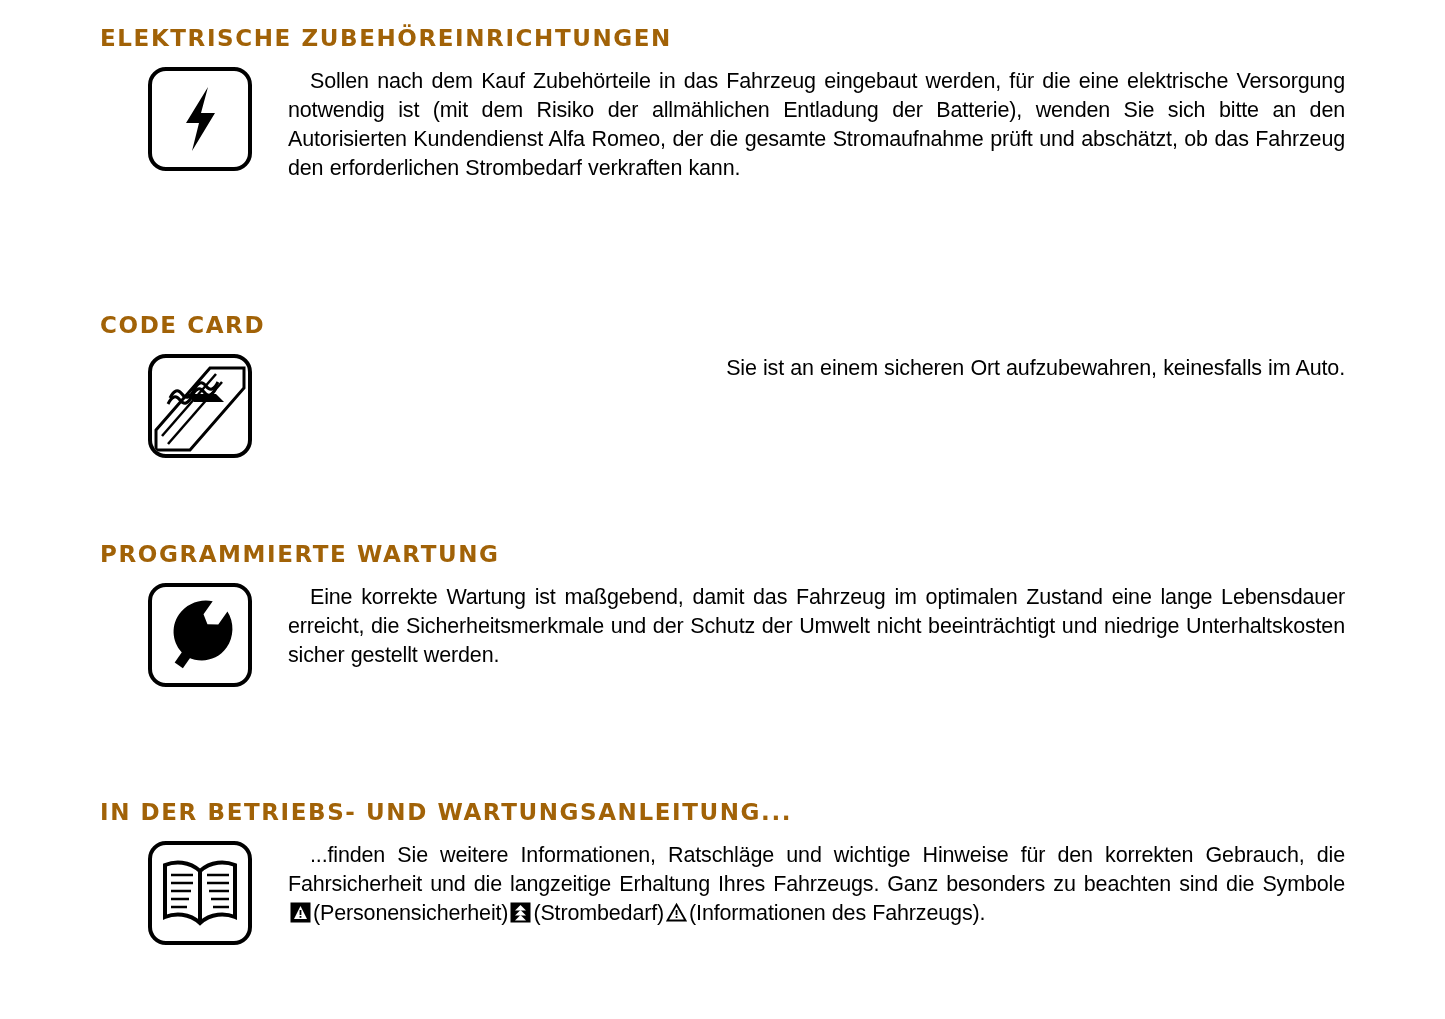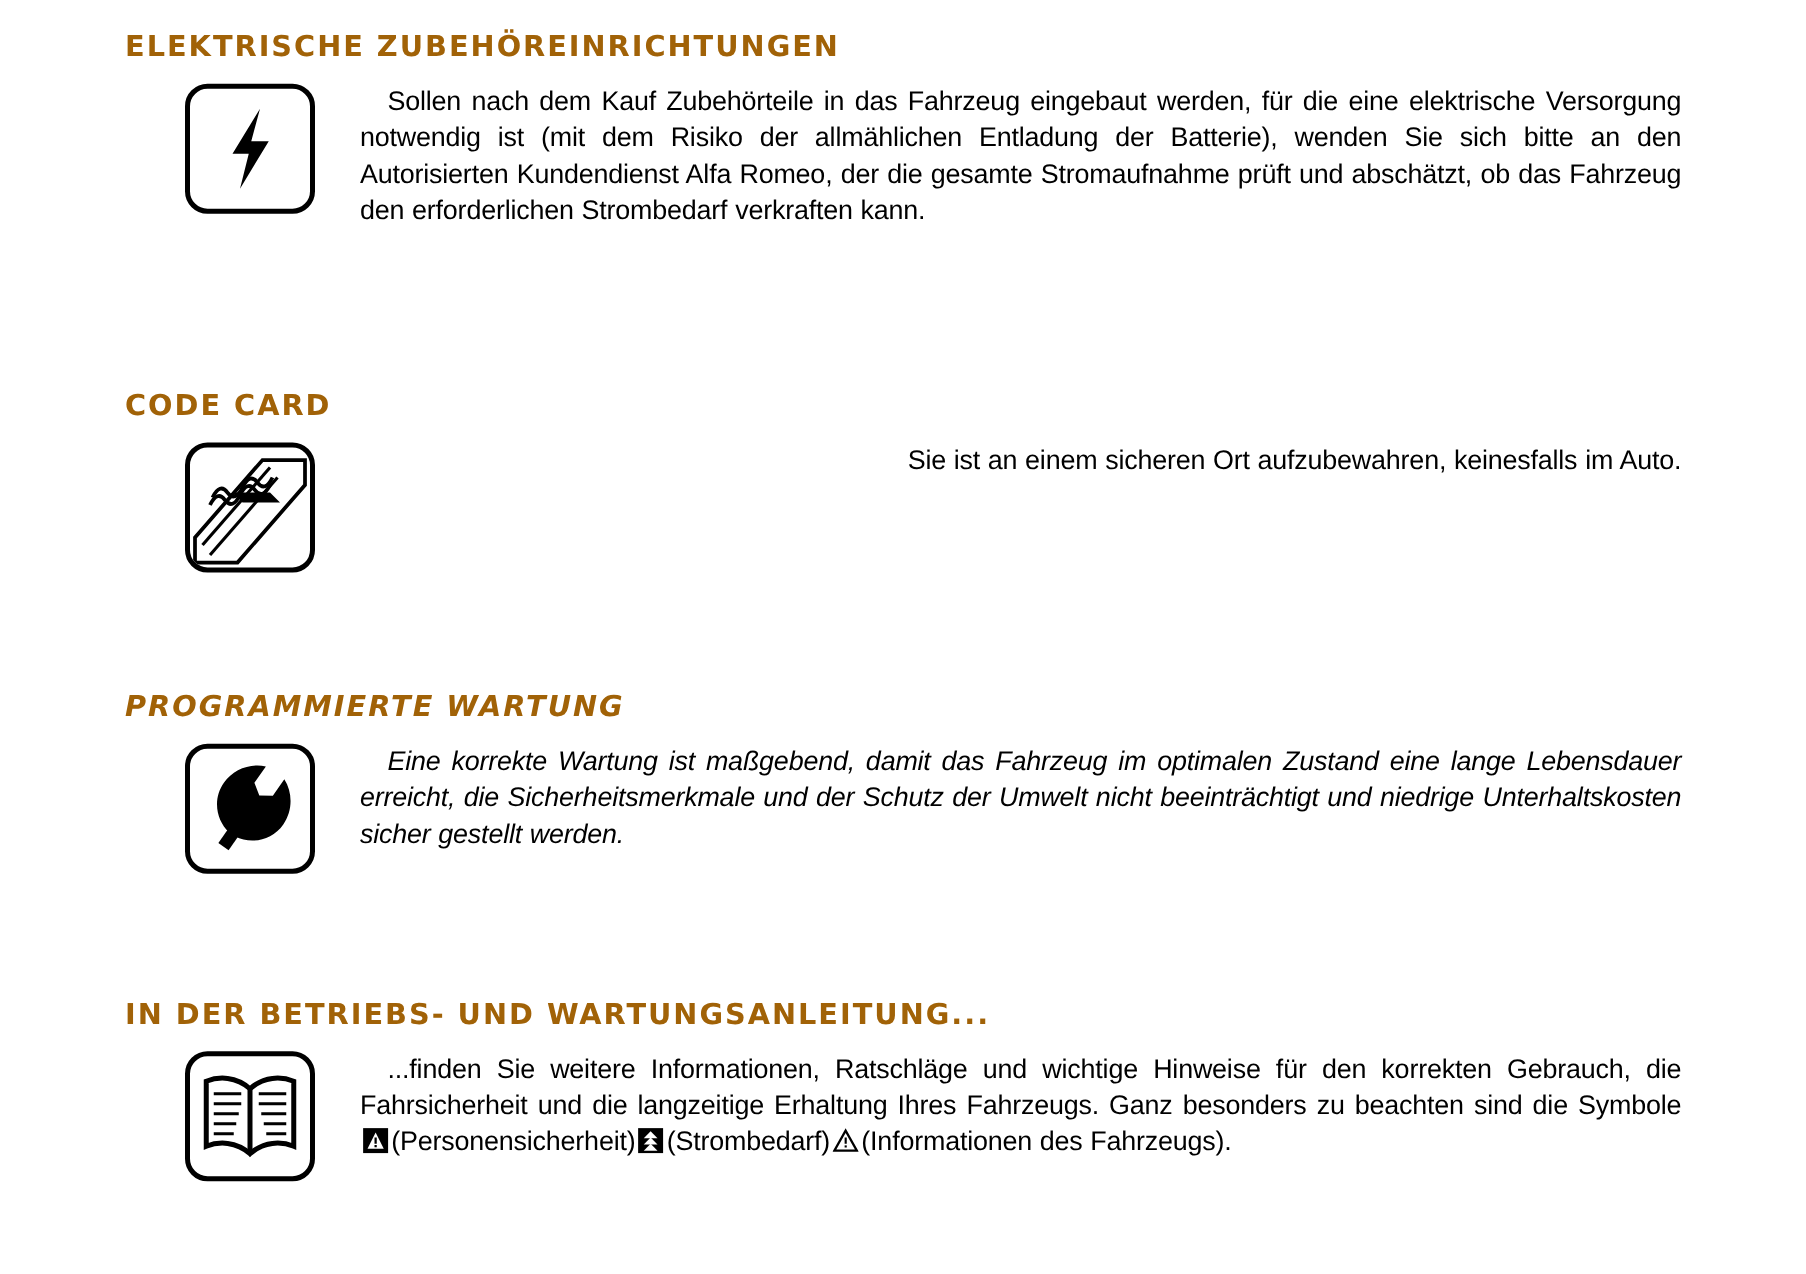--- a/index.html
+++ b/index.html
@@ -86,21 +86,21 @@
     width: 21px;
     height: 21px;
     vertical-align: -3px;
     margin: 0 2px;
   }
   .inline-sym svg { display: block; }
 
   
   #sec-electrical { top: 26px; }
   #sec-codecard   { top: 285px; margin-top: 28px; }
-  #sec-maintenance{ top: 554px; font-style: italic; }
+  #sec-maintenance{ top: 542px; }
   #sec-manual     { top: 800px; }
 </style>
 </head>
 <body>
 
 <div class="page">
 
   <section class="section" id="sec-electrical">
     <h2 class="section-title">ELEKTRISCHE ZUBEHÖREINRICHTUNGEN</h2>
     <div class="section-body">

